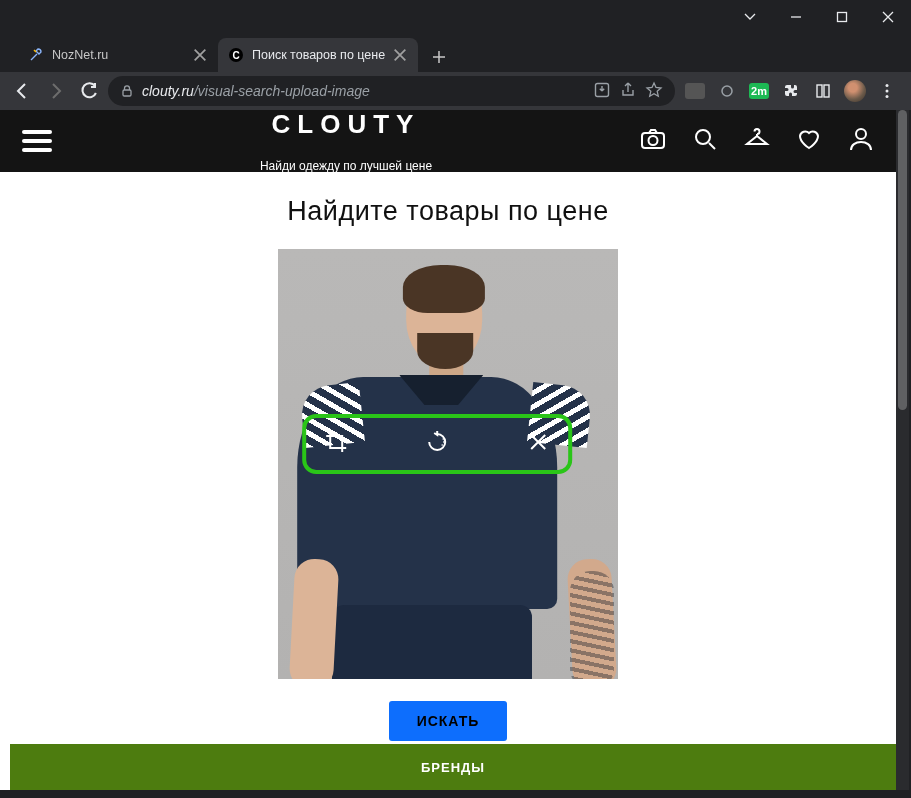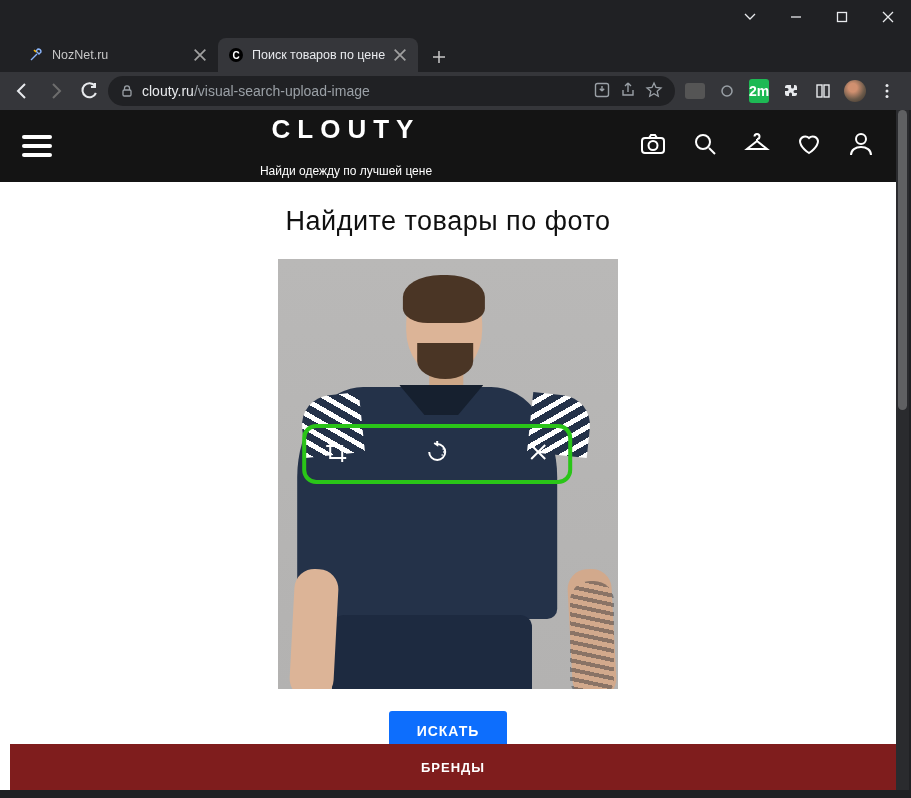--- a/index.html
+++ b/index.html
@@ -16,38 +16,38 @@
   .tab.active { background:#35363a; color:#e8eaed; }
   .tab .favicon { width:16px; height:16px; margin-right:8px; flex-shrink:0; display:flex; align-items:center; justify-content:center; }
   .tab .ttxt { flex:1; white-space:nowrap; overflow:hidden; text-overflow:ellipsis; }
   .tab .tclose { width:16px; height:16px; color:#a0a0a0; flex-shrink:0; margin-left:6px; }
   .newtab { width:30px; height:30px; margin-left:6px; display:flex; align-items:center; justify-content:center; color:#c7c7c7; }
 
   
   .addrrow { height:38px; background:#35363a; display:flex; align-items:center; padding:0 6px; gap:2px; }
   .navbtn { width:32px; height:32px; display:flex; align-items:center; justify-content:center; color:#bdbdbd; border-radius:50%; }
   .navbtn.dim { color:#6d6d6d; }
-  .omni { flex:1; height:30px; background:#202124; border-radius:15px; display:flex; align-items:center; padding:0 12px; color:#bdbdbd; font-size:14px; gap:8px; }
+  .omni { flex:1; height:30px; background:#202124; border-radius:15px; display:flex; align-items:center; padding:0 12px; color:#bdbdbd; font-size:14px; gap:8px;font-style:italic; }
   .omni .lock { width:14px; height:14px; flex-shrink:0; }
   .omni .urltxt { flex:1; white-space:nowrap; overflow:hidden; }
   .omni .dom { color:#e8eaed; }
   .omni .rest { color:#9aa0a6; }
   .acts { display:flex; align-items:center; gap:4px; padding:0 4px; }
   .acts .ic { width:28px; height:28px; display:flex; align-items:center; justify-content:center; color:#bdbdbd; }
   .ext-badge { background:#555; border-radius:3px; width:20px; height:16px; }
-  .ext-green { background:#1db954; color:#fff; font-size:14px; font-weight:bold; border-radius:3px; width:20px; height:24px; display:flex; align-items:center; justify-content:center; }
+  .ext-green { background:#1db954; color:#fff; font-size:11px; font-weight:bold; border-radius:3px; width:20px; height:16px; display:flex; align-items:center; justify-content:center; }
   .avatar { width:22px; height:22px; border-radius:50%; background:radial-gradient(circle at 40% 35%, #d09070 22%, #6b5a4a 60%, #3a3028 100%); }
 
   
   .viewport { position:absolute; top:110px; left:0; right:15px; bottom:8px; background:#fff; overflow:hidden; }
   .vscroll { position:absolute; top:110px; right:2px; width:13px; bottom:8px; background:#2a2b2e; }
   .vscroll .thumb { position:absolute; top:0; left:2px; right:2px; height:300px; background:#5f6062; border-radius:5px; }
 
   
-  .siteheader { height:72px; background:#141414; display:flex; align-items:center; padding:0 22px; justify-content:space-between; }
+  .siteheader { height:62px; background:#141414; display:flex; align-items:center; padding:0 22px; justify-content:space-between; }
   .hamb { width:30px; height:22px; display:flex; flex-direction:column; justify-content:space-between; }
   .hamb span { height:4px; background:#fff; border-radius:2px; }
   .brand { text-align:center; color:#fff; flex:1; }
   .brand .logo { font-size:26px; font-weight:800; letter-spacing:7px; }
   .brand .tag { font-size:12px; font-weight:500; margin-top:19px; }
   .hicons { display:flex; gap:26px; align-items:center; }
   .hicons svg { width:26px; height:26px; stroke:#fff; fill:none; stroke-width:2; }
 
   
   .main { padding-top:24px; text-align:center; }
@@ -64,23 +64,23 @@
   .stripeR { position:absolute; top:136px; right:28px; width:60px; height:60px; background:repeating-linear-gradient(-36deg,#fff 0 5px,#243249 5px 12px); border-radius:0 50% 0 0; transform:rotate(6deg); }
   .collar { position:absolute; top:126px; left:50%; transform:translateX(-58%); width:84px; height:30px; background:#16202f; clip-path:polygon(0 0,100% 0,70% 100%,30% 100%); }
   .armL { position:absolute; top:310px; left:14px; width:44px; height:130px; background:#dcb497; border-radius:20px; transform:rotate(3deg); }
   .armR { position:absolute; top:310px; right:4px; width:44px; height:130px; background:#d2a98c; border-radius:20px; transform:rotate(-3deg); }
   .tat { position:absolute; top:322px; right:4px; width:44px; height:118px; background:repeating-linear-gradient(12deg, rgba(50,50,55,0.45) 0 4px, transparent 4px 9px); border-radius:20px; }
   .pants { position:absolute; top:356px; left:50%; transform:translateX(-58%); width:200px; height:120px; background:#1d2a40; border-radius:12px 12px 0 0; }
 
   .toolbar-overlay { position:absolute; top:165px; left:50%; transform:translateX(-54%); width:270px; height:60px; border:4px solid #2ac518; border-radius:14px; display:flex; align-items:center; justify-content:space-between; padding:0 18px; }
   .toolbar-overlay svg { width:24px; height:24px; stroke:#fff; fill:none; stroke-width:2; }
 
-  .searchbtn { display:inline-block; margin-top:22px; background:#0d6efd; color:#ffffff; border:none; padding:12px 28px; font-size:14px; font-weight:700; letter-spacing:1px; border-radius:3px; cursor:pointer; }
-
-  .footerbar { position:absolute; left:10px; right:0; bottom:0; height:46px; background:#7f1d1d; color:#fff; display:flex; align-items:center; justify-content:center; font-size:13px; font-weight:700; letter-spacing:1px; }
+  .searchbtn { display:inline-block; margin-top:22px; background:#0d6efd; color:#000000; border:none; padding:12px 28px; font-size:14px; font-weight:700; letter-spacing:1px; border-radius:3px; cursor:pointer; }
+
+  .footerbar { position:absolute; left:10px; right:0; bottom:0; height:46px; background:#4d7c0f; color:#fff; display:flex; align-items:center; justify-content:center; font-size:13px; font-weight:700; letter-spacing:1px; }
 </style>
 </head>
 <body>
 
 <div class="titlebar">
   <div class="winbtn">
     <svg viewBox="0 0 12 12">
         <path d="M1 3l5 5 5-5" stroke="#e8eaed" stroke-width="1.3" fill="none"></path>
       </svg>
   </div>
@@ -256,21 +256,21 @@
       <span>
         <svg viewBox="0 0 26 26">
             <circle cx="13" cy="8" r="5"></circle>
             <path d="M3 24c0-5 4.5-8 10-8s10 3 10 8"></path>
           </svg>
       </span>
     </div>
   </div>
 
   <div class="main">
-    <h1>Найдите товары по фото</h1>
+    <h1>Найдите товары по цене</h1>
 
     <div class="imgbox">
       <div class="shirt"></div>
       <div class="stripeL"></div>
         <div class="stripeR"></div>
       <div class="pants"></div>
       <div class="armL"></div>
         <div class="armR"></div>
         <div class="tat"></div>
       <div class="neck"></div>

